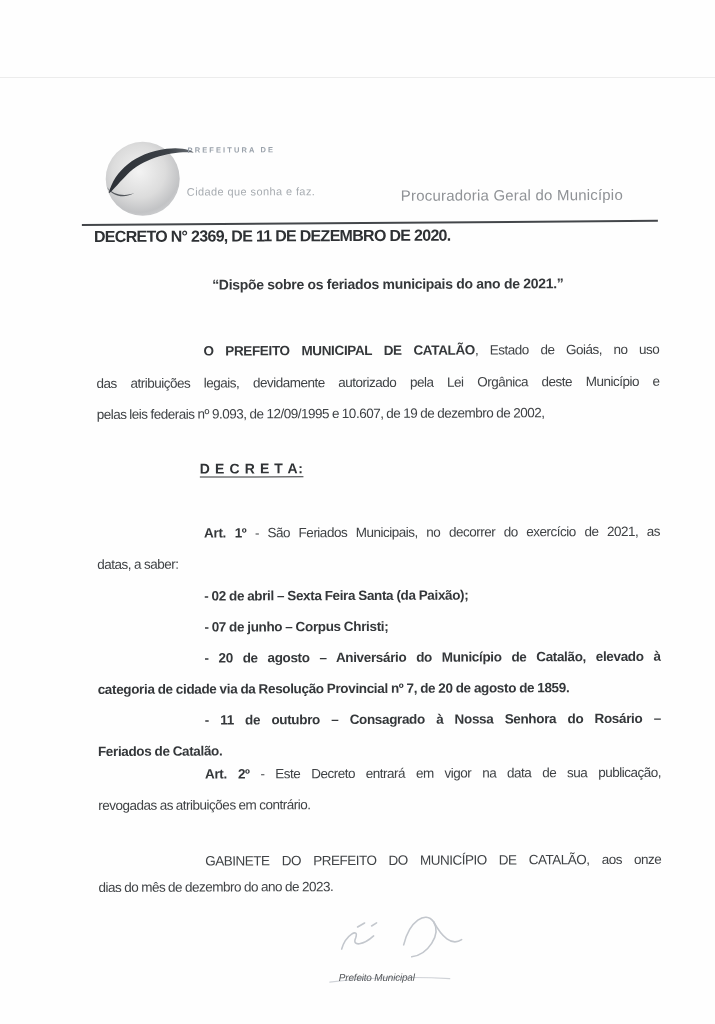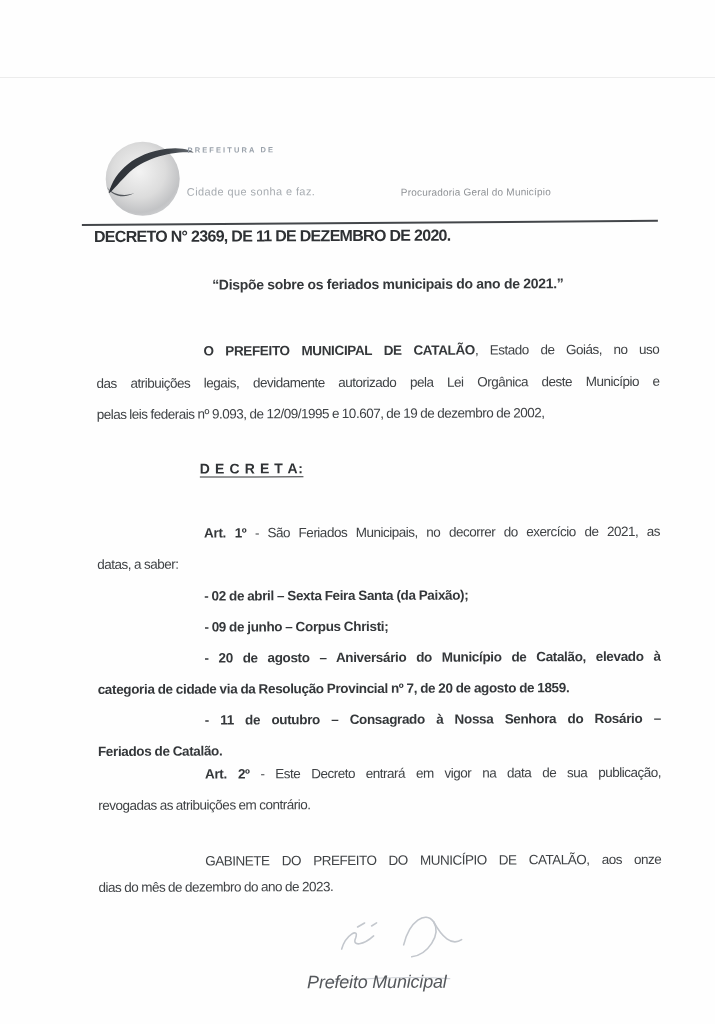--- a/index.html
+++ b/index.html
@@ -30,21 +30,21 @@
   .logo-city{
     position:absolute;left:183px;top:148px;
     font-size:29px;font-weight:bold;color:#4a5057;letter-spacing:0.2px;
   }
   .logo-tagline{
     position:absolute;left:188px;top:185px;
     font-size:11px;color:#a6abb0;letter-spacing:0.4px;
   }
   .department{
     position:absolute;left:402px;top:187px;
-    font-size:10px;color:#8f9296;letter-spacing:0.2px;
+    font-size:15px;color:#8f9296;letter-spacing:0.2px;
   }
   .header-rule{
     position:absolute;left:83px;top:222px;width:576px;height:2.3px;
     background:#43464a;transform:rotate(-0.2deg);
   }
   
   .doc-title{
     position:absolute;left:95px;top:227px;
     font-size:16px;font-weight:bold;color:#2e3134;
     letter-spacing:-0.7px;white-space:nowrap;
@@ -76,21 +76,21 @@
   .closing{top:848px;line-height:25.5px;}
   
   .sig-scribble{position:absolute;left:318px;top:893px;}
   .sig-name{
     position:absolute;left:270px;top:951px;width:210px;text-align:center;
     font-size:14.5px;font-weight:bold;font-style:italic;color:#3a3d40;
     letter-spacing:-0.2px;
   }
   .sig-role{
     position:absolute;left:270px;top:972px;width:210px;text-align:center;
-    font-size:18px;font-style:italic;color:#55585c;letter-spacing:-0.2px;
+    font-size:10px;font-style:italic;color:#55585c;letter-spacing:-0.2px;
   }
 </style>
 </head>
 <body>
 
 <div class="page">
   <div class="fold-line"></div>
 
   <div class="content">
 
@@ -133,21 +133,21 @@
     <div class="block art1">
         <div class="tline" style="text-indent: 107px;"><span class="b">Art. 1º</span><span> - São Feriados Municipais, no decorrer do exercício de 2021, as</span></div>
         <div class="tline last"><span>datas, a saber:</span></div>
       </div>
 
     <div class="block holiday-list">
       <div>
           <div class="tline last" style="text-indent: 107px;"><span class="b">- 02 de abril – Sexta Feira Santa (da Paixão);</span></div>
         </div>
       <div>
-          <div class="tline last" style="text-indent: 107px;"><span class="b">- 09 de junho – Corpus Christi;</span></div>
+          <div class="tline last" style="text-indent: 107px;"><span class="b">- 07 de junho – Corpus Christi;</span></div>
         </div>
       <div>
           <div class="tline" style="text-indent: 107px;"><span class="b">- 20 de agosto – Aniversário do Município de Catalão, elevado à</span></div>
           <div class="tline last"><span class="b">categoria de cidade via da Resolução Provincial nº 7, de 20 de agosto de 1859.</span></div>
         </div>
       <div>
           <div class="tline" style="text-indent: 107px;"><span class="b">- 11 de outubro – Consagrado à Nossa Senhora do Rosário –</span></div>
           <div class="tline last"><span class="b">Feriados de Catalão.</span></div>
         </div>
     </div>

